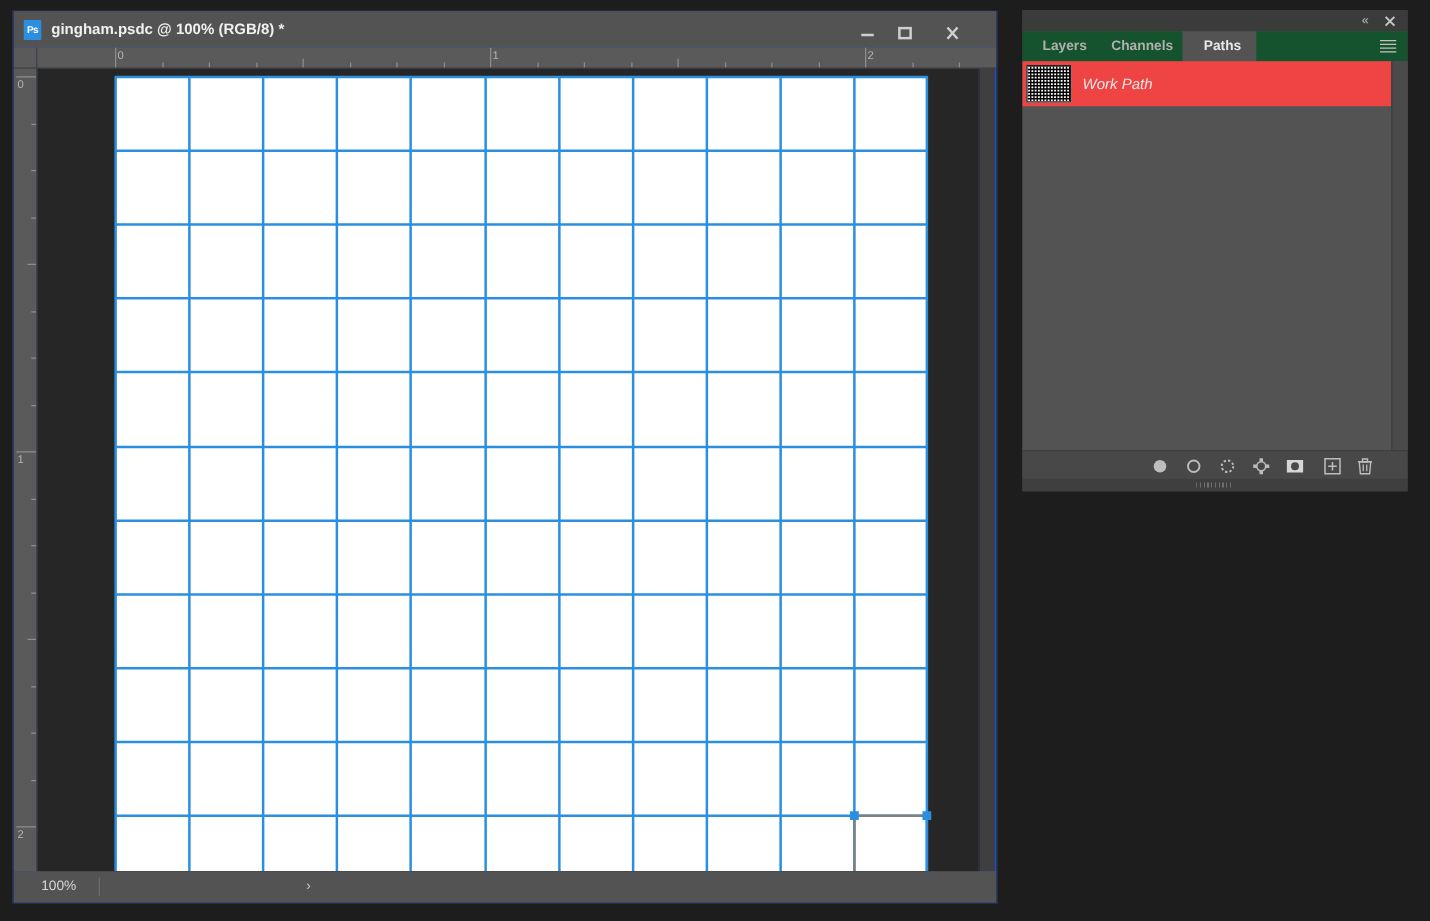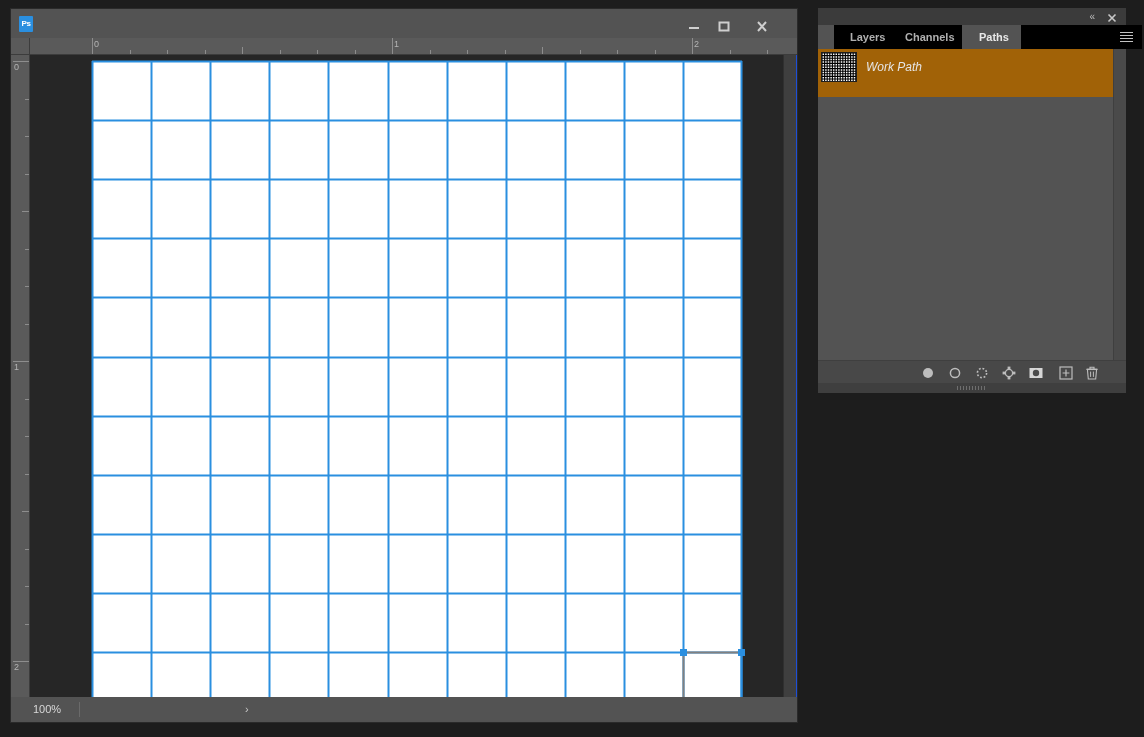--- a/index.html
+++ b/index.html
@@ -268,25 +268,25 @@
   }
   #panel-close {
     position: absolute;
     right: 8px;
     top: 2px;
     width: 12px;
     height: 12px;
   }
   #panel-tabs {
     position: absolute;
-    left: 16px;
+    left: 0;
     top: 17px;
     width: 100%;
     height: 24px;
-    background: #000000;
+    background: #14532d;
   }
   .ptab {
     position: absolute;
     top: 0;
     height: 24px;
     line-height: 24px;
     font-size: 11px;
     font-weight: bold;
     color: #b0b0b0;
     padding: 0 12px;
@@ -327,22 +327,22 @@
     bottom: 33px;
     background: #4a4a4a;
     border-left: 1px solid #3f3f3f;
     box-sizing: border-box;
   }
   #path-row {
     position: absolute;
     left: 0;
     top: 0;
     right: 13px;
-    height: 48px;
-    background: #a16207;
+    height: 36px;
+    background: #ef4444;
     cursor: default;
     padding-left: 48px;
   }
   #path-thumb {
     position: absolute;
     left: 3px;
     top: 3px;
     width: 36px;
     height: 30px;
     background: #ffffff;
@@ -396,20 +396,21 @@
     background: repeating-linear-gradient(90deg,#6e6e6e 0 1px,transparent 1px 3px);
   }
 </style>
 </head>
 <body>
 
 <div id="doc-window">
 
   <div id="doc-titlebar">
     <div id="doc-icon">Ps</div>
+    <div id="doc-title">gingham.psdc @ 100% (RGB/8) *</div>
 
     <div class="win-btn" id="btn-min">
       <svg width="12" height="15" viewBox="0 0 12 15">
         <rect x="1" y="8" width="10" height="2" fill="#cfcfcf"></rect>
       </svg>
     </div>
     <div class="win-btn" id="btn-max">
       <svg width="12" height="15" viewBox="0 0 12 15">
         <rect x="1.5" y="3.5" width="9" height="8" fill="none" stroke="#cfcfcf" stroke-width="2"></rect>
       </svg>

